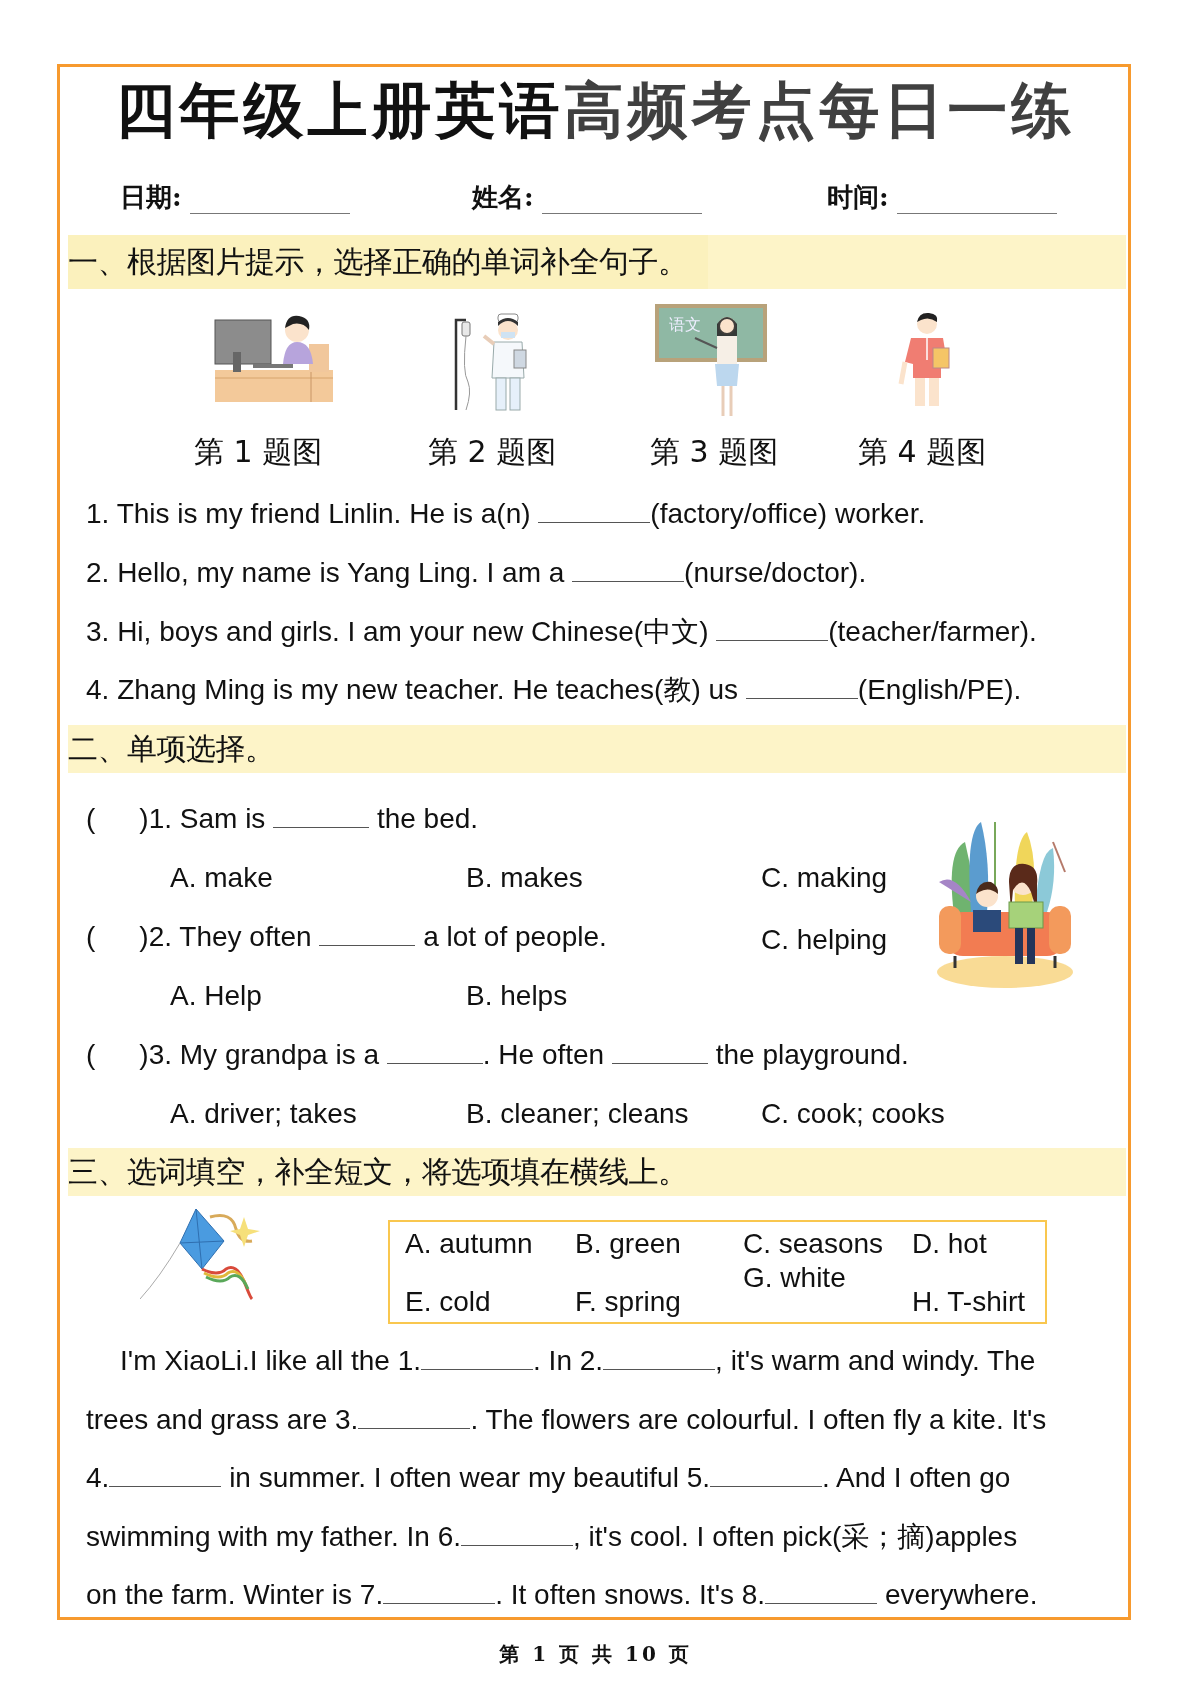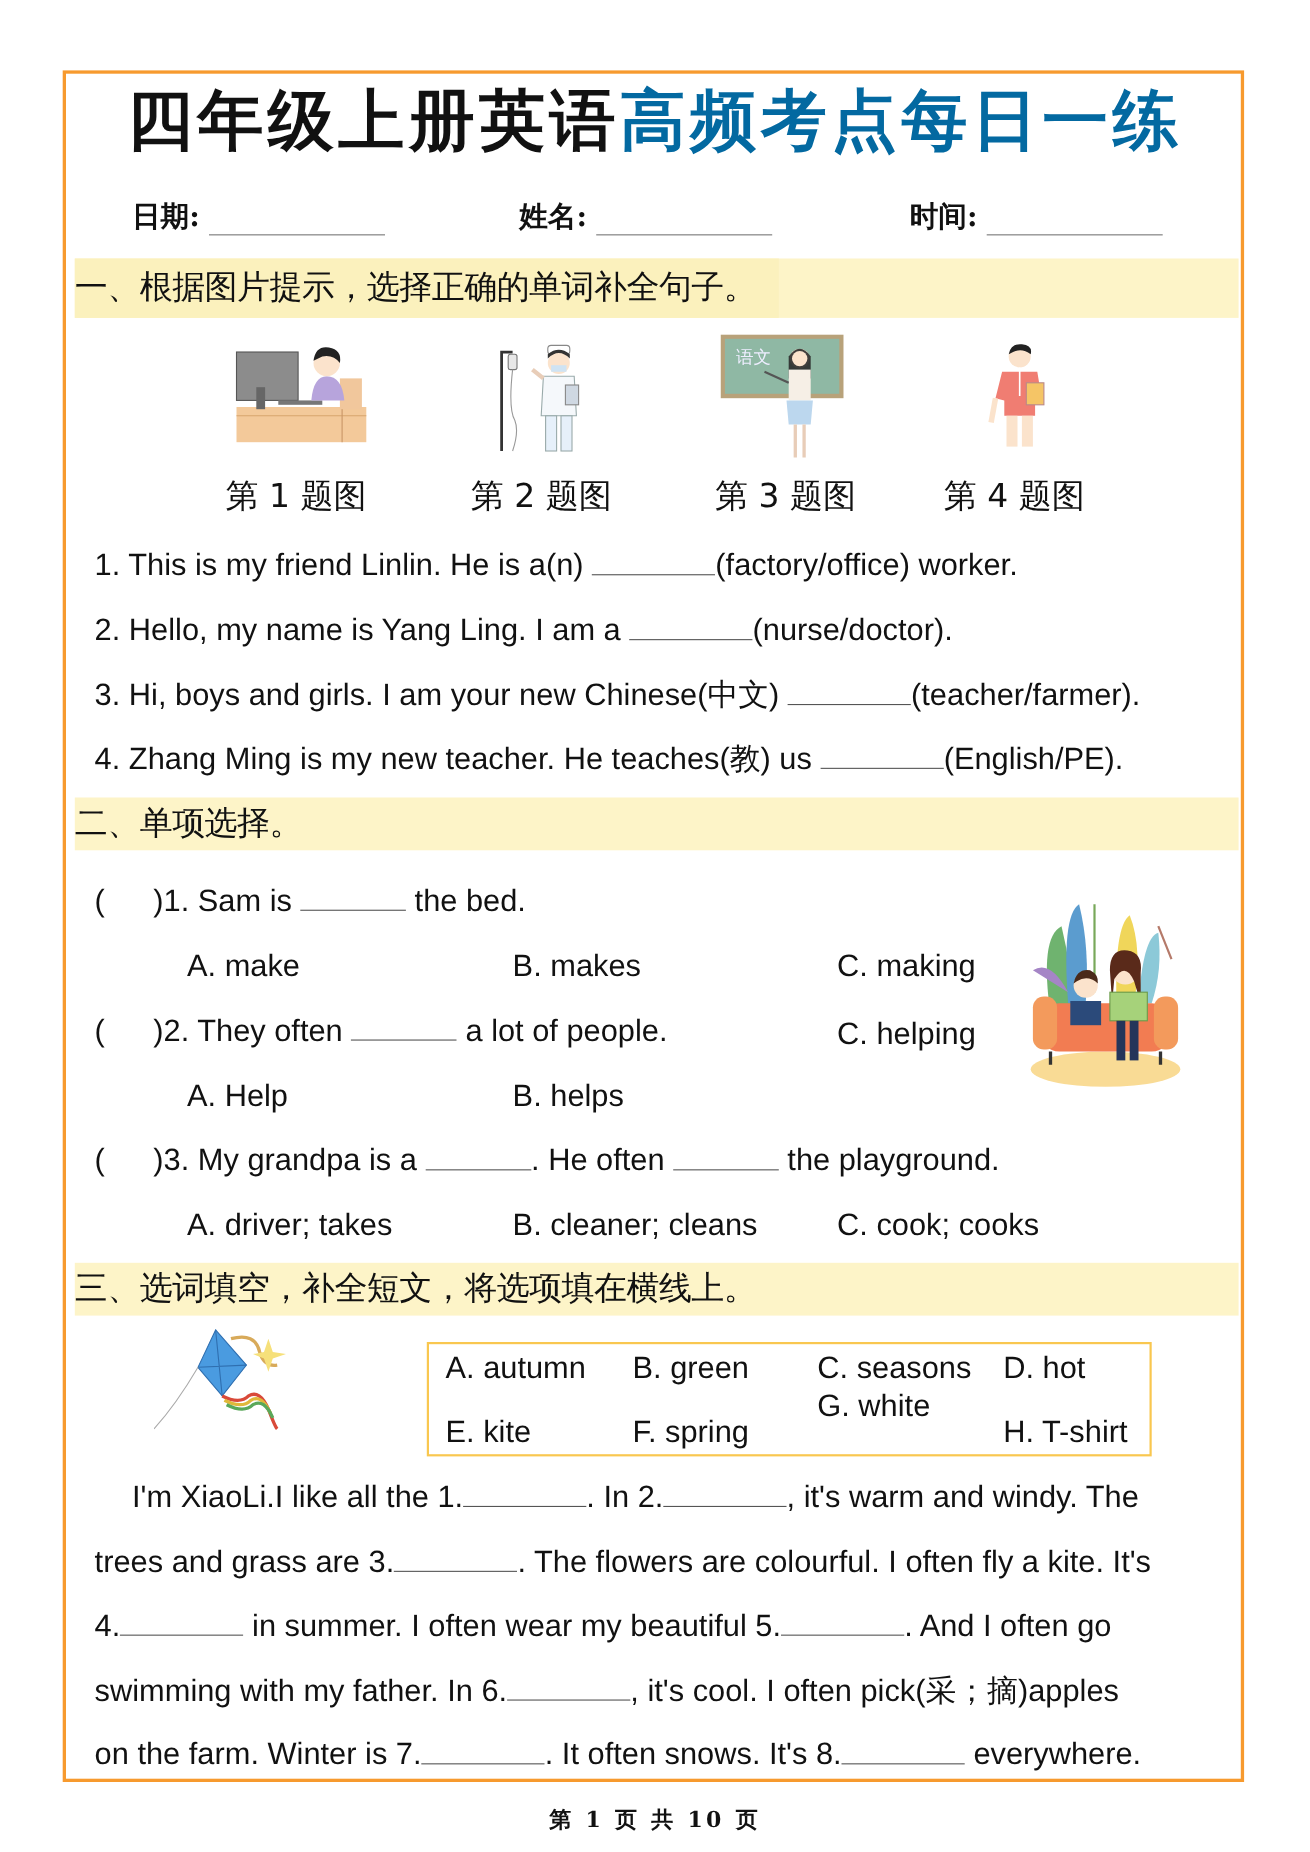--- a/index.html
+++ b/index.html
@@ -3,21 +3,21 @@
 <meta charset="utf-8">
 <style>
   html, body { margin:0; padding:0; background:#ffffff; }
   body { width:1191px; height:1684px; position:relative; overflow:hidden;
          font-family:"Liberation Sans","DejaVu Sans",sans-serif; color:#111; }
   .abs { position:absolute; }
   .frame { position:absolute; left:57px; top:64px; width:1074px; height:1556px;
            border:3px solid #f79a2e; box-sizing:border-box; }
   .title { position:absolute; left:0; top:74px; width:1191px; text-align:center;
            font-family:"DejaVu Serif",serif; font-weight:bold; font-size:60px; line-height:72px; letter-spacing:4px; white-space:nowrap; }
-  .title .accent { color:#0369a1; font-family:"DejaVu Sans",sans-serif; font-weight:bold; }
+  .title .accent { color:#404040; font-family:"DejaVu Sans",sans-serif; font-weight:bold; }
   .meta { position:absolute; top:180px; font-family:"DejaVu Serif",serif; font-weight:bold; font-size:26px; line-height:34px; white-space:nowrap; }
   .meta .line { display:inline-block; width:160px; border-bottom:1.5px solid #777; margin-left:8px; height:26px; vertical-align:bottom; }
   .band { position:absolute; left:68px; width:1058px; background:#fdf4c8; }
   .band .inner { position:absolute; left:0; top:0; bottom:0; background:#fbf1bd; }
   .band-text { position:absolute; left:68px; font-size:30px; line-height:40px; white-space:nowrap; font-family:Liberation Sans, sans-serif; letter-spacing:-0.5px; }
   .txt { position:absolute; font-size:28px; line-height:36px; white-space:nowrap; font-family:"Liberation Sans",sans-serif;margin-left:18px; }
   .cap { position:absolute; top:432px; font-size:30px; line-height:40px; white-space:nowrap; font-family:"DejaVu Sans",sans-serif; }
   .blank { display:inline-block; border-bottom:1.5px solid #555; height:24px; vertical-align:baseline; }
   .wordbox { position:absolute; left:388px; top:1220px; width:659px; height:104px; border:2px solid #f9c74f; box-sizing:border-box; }
   .wb { position:absolute; font-size:28px; line-height:36px; white-space:nowrap; font-family:"Liberation Sans",sans-serif; }
@@ -98,21 +98,21 @@
     <path d="M24 10 Q26 0 36 1 Q46 2 44 10 Q36 4 28 8 Z" fill="#222"></path>
     <path d="M18 26 L50 26 L54 50 L48 52 L48 66 L20 66 L20 52 L12 50 Z" fill="#f07d72"></path>
     <rect x="40" y="36" width="16" height="20" fill="#f5c566" stroke="#b88"></rect>
     <line x1="34" y1="22" x2="34" y2="48" stroke="#fff" stroke-width="1.5"></line>
     <rect x="22" y="66" width="10" height="28" fill="#fbe3cc"></rect>
     <rect x="36" y="66" width="10" height="28" fill="#fbe3cc"></rect>
     <path d="M12 50 L8 72" stroke="#fbe3cc" stroke-width="5"></path>
   </svg>
 </div>
 
-<div class="cap" style="left:205px;">第 1 题图</div>
+<div class="cap" style="left:194px;">第 1 题图</div>
 <div class="cap" style="left:428px;">第 2 题图</div>
 <div class="cap" style="left:650px;">第 3 题图</div>
 <div class="cap" style="left:858px;">第 4 题图</div>
 
 <div class="txt" style="left:68px;top:496px;">
   <span>1. This is my friend Linlin. He is a(n) </span><span class="blank" style="width:112px"></span><span>(factory/office) worker.</span>
 </div>
 <div class="txt" style="left:68px;top:555px;">
   <span>2. Hello, my name is Yang Ling. I am a </span><span class="blank" style="width:112px"></span><span>(nurse/doctor).</span>
 </div>
@@ -187,21 +187,21 @@
     <path d="M104 10 L108 22 L120 24 L108 28 L104 40 L100 28 L90 24 L100 22 Z" fill="#f6e07a"></path>
     <path d="M40 36 Q20 70 0 92" stroke="#aaa" fill="none"></path>
   </svg>
 </div>
 
 <div class="wordbox"></div>
 <div class="wb" style="left:405px;top:1226px;">A. autumn</div>
 <div class="wb" style="left:575px;top:1226px;">B. green</div>
 <div class="wb" style="left:743px;top:1226px;">C. seasons</div>
 <div class="wb" style="left:912px;top:1226px;">D. hot</div>
-<div class="wb" style="left:405px;top:1284px;">E. kite</div>
+<div class="wb" style="left:405px;top:1284px;">E. cold</div>
 <div class="wb" style="left:575px;top:1284px;">F. spring</div>
 <div class="wb" style="left:743px;top:1260px;">G. white</div>
 <div class="wb" style="left:912px;top:1284px;">H. T-shirt</div>
 
 <div class="txt" style="left:102px;top:1343px;">
   <span>I'm XiaoLi.I like all the 1.</span><span class="blank" style="width:112px"></span><span>. In 2.</span><span class="blank" style="width:112px"></span><span>, it's warm and windy. The</span>
 </div>
 <div class="txt" style="left:68px;top:1402px;">
   <span>trees and grass are 3.</span><span class="blank" style="width:112px"></span><span>. The flowers are colourful. I often fly a kite. It's</span>
 </div>

